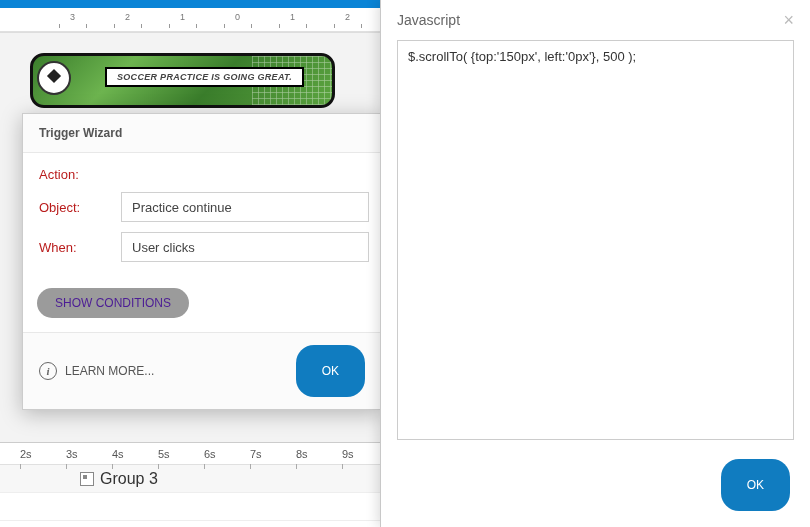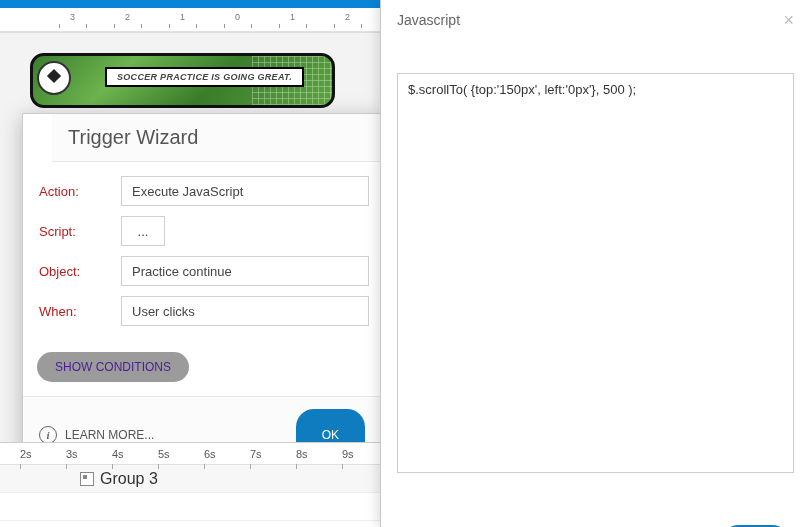--- a/index.html
+++ b/index.html
@@ -108,26 +108,25 @@
     position: absolute;
     left: 22px;
     top: 113px;
     width: 360px;
     background: #fff;
     border: 1px solid #ccc;
     box-shadow: 0 4px 20px rgba(0,0,0,0.25);
   }
   .trigger-dialog .header {
     padding: 12px 16px 12px 16px;
-    font-size: 20px;
+    font-size: 12px;
     color: #555;
-    font-weight: 400;
+    font-weight: 700;
     border-bottom: 1px solid #e8e8e8;
     background:#fbfbfb;
-    margin-left:29px;
   }
   .trigger-dialog .body {
     padding: 14px 12px 10px 16px;
   }
   .form-row {
     display: flex;
     align-items: center;
     margin-bottom: 10px;
   }
   .form-label {
@@ -265,21 +264,20 @@
   .js-dialog {
     position: absolute;
     right: 0; top: 0;
     width: 430px;
     height: 527px;
     background: #fff;
     border-left: 1px solid #c8c8c8;
     box-shadow: -2px 0 12px rgba(0,0,0,0.15);
     display: flex;
     flex-direction: column;
-    gap: 33px;
   }
   .js-header {
     padding: 11px 16px;
     font-size: 14px;
     color: #666;
     display:flex;
     align-items:center;
   }
   .js-close {
     margin-left:auto;
@@ -331,25 +329,20 @@
     <div class="ball"></div>
     <div class="speech">SOCCER PRACTICE IS GOING GREAT.</div>
   </div>
 </div>
 
 <div class="trigger-dialog">
   <div class="header">Trigger Wizard</div>
   <div class="body">
     <div class="form-row">
       <div class="form-label">Action:</div>
-      <div class="form-value">Execute JavaScript</div>
-    </div>
-    <div class="form-row">
-      <div class="form-label">Script:</div>
-      <div class="form-value small">...</div>
     </div>
     <div class="form-row">
       <div class="form-label">Object:</div>
       <div class="form-value">Practice continue</div>
     </div>
     <div class="form-row">
       <div class="form-label">When:</div>
       <div class="form-value">User clicks</div>
     </div>
   </div>

